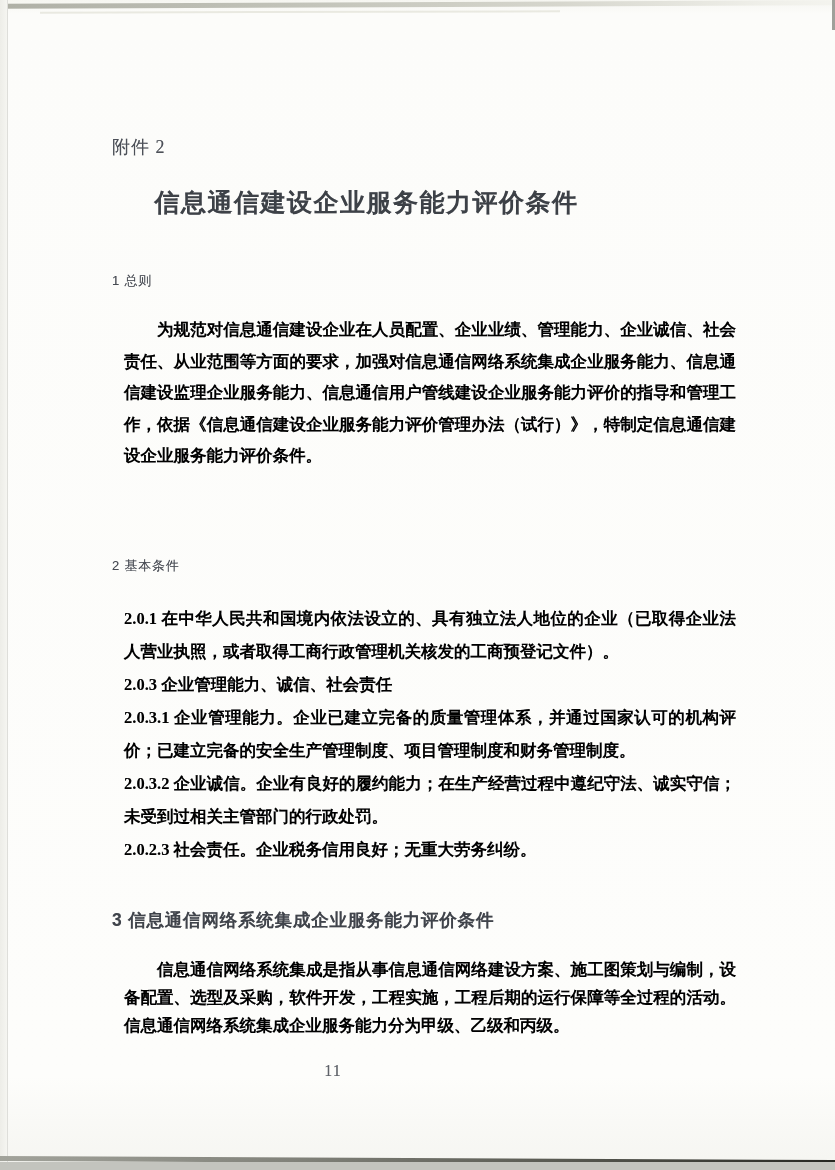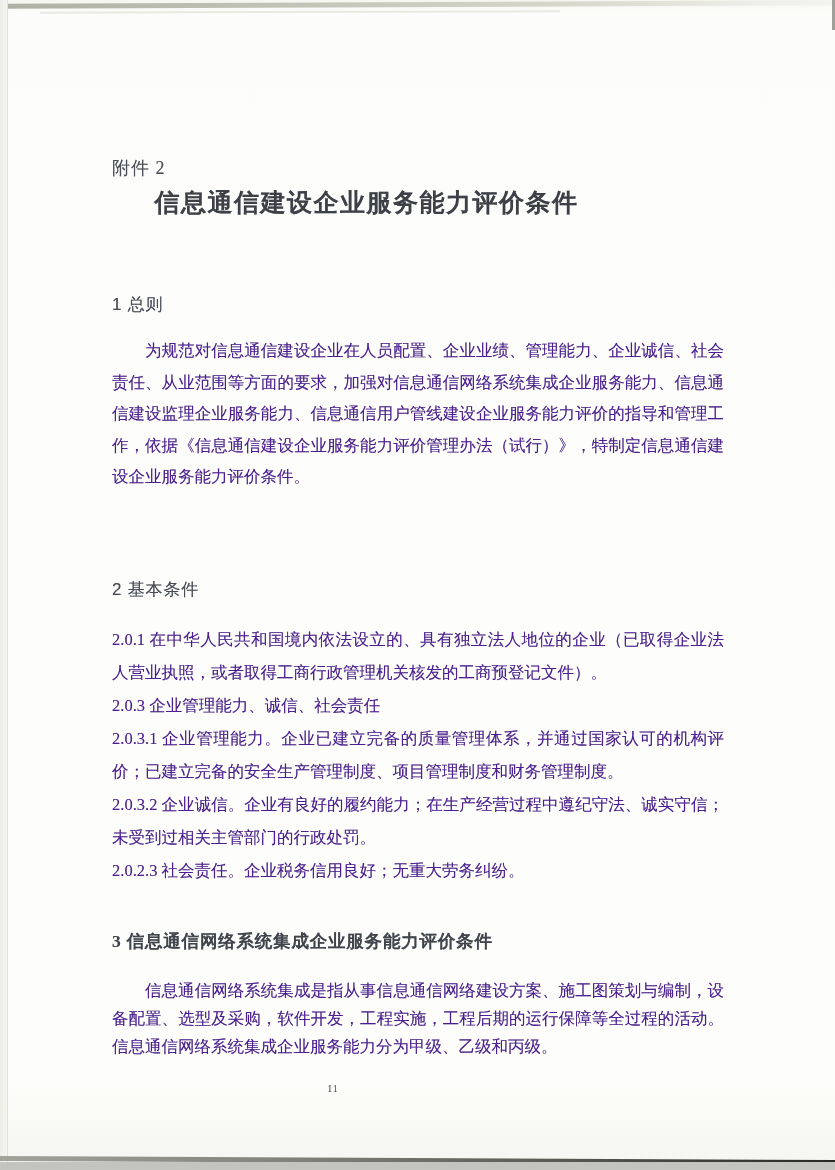--- a/index.html
+++ b/index.html
@@ -36,50 +36,51 @@
   .scan-bottom-line{
     position:absolute;top:1158px;left:-10px;width:860px;height:5px;
     background:linear-gradient(90deg,#a3a49c 0%,#81827a 35%,#5a5b53 65%,#34352f 90%,#23241f 100%);
     transform:rotate(0.28deg);
   }
   .scan-bottom-band{
     position:absolute;top:1162px;left:0;width:835px;height:8px;
     background:#c3c4be;
   }
   
-  .txt{ text-shadow:0 0 .6px rgba(79,83,92,.45);margin-top:21px; }
+  .txt{ text-shadow:0 0 .6px rgba(79,83,92,.45); }
   .attachment-label{
     position:absolute;top:135px;left:112px;font-size:18px;letter-spacing:1px;color:#4c5058;
   }
   .doc-title{
     position:absolute;top:186px;left:0;width:733px;margin:0;text-align:center;
     font-family:"Liberation Sans","DejaVu Sans",sans-serif;font-weight:bold;
     font-size:25px;letter-spacing:1.5px;color:#3d4147;
   }
   .sec-heading{
     position:absolute;left:112px;
     font-family:"Liberation Sans","DejaVu Sans",sans-serif;
-    font-size:17px;letter-spacing:.8px;color:#474b53;
+    font-size:13px;letter-spacing:.8px;color:#474b53;
   }
   #sec1-heading{top:272px;}
   #sec2-heading{top:557px;text-align:center;}
-  #sec3-heading{top:908px;font-weight:bold;font-size:17.5px;color:#40444b;font-family:Liberation Serif, serif;}
+  #sec3-heading{top:908px;font-weight:bold;font-size:17.5px;color:#40444b;}
   .flow{
-    position:absolute;left:112px;width:612px;
+    position:absolute;left:124px;width:612px;
     font-size:16.5px;text-align:justify;text-justify:inter-ideograph;
-    color:#4c1d95;
+    color:#000000;
+    font-weight:bold;
   }
   .flow p{margin:0;text-indent:2em;}
   .flow.items p{text-indent:0;}
   #body-1{top:314px;line-height:31.6px;}
   #body-2{top:602px;line-height:33px;}
   #body-3{top:956px;line-height:28px;}
   .page-number{
     position:absolute;top:1062px;left:0;width:666px;text-align:center;
-    font-size:10px;color:#5f6269;letter-spacing:1px;
+    font-size:16px;color:#5f6269;letter-spacing:1px;
   }
 </style>
 </head>
 <body>
 
 <div class="page">
 
   <div class="scan-edge-top"></div>
   <div class="scan-edge-top2"></div>
   <div class="scan-edge-left"></div>

